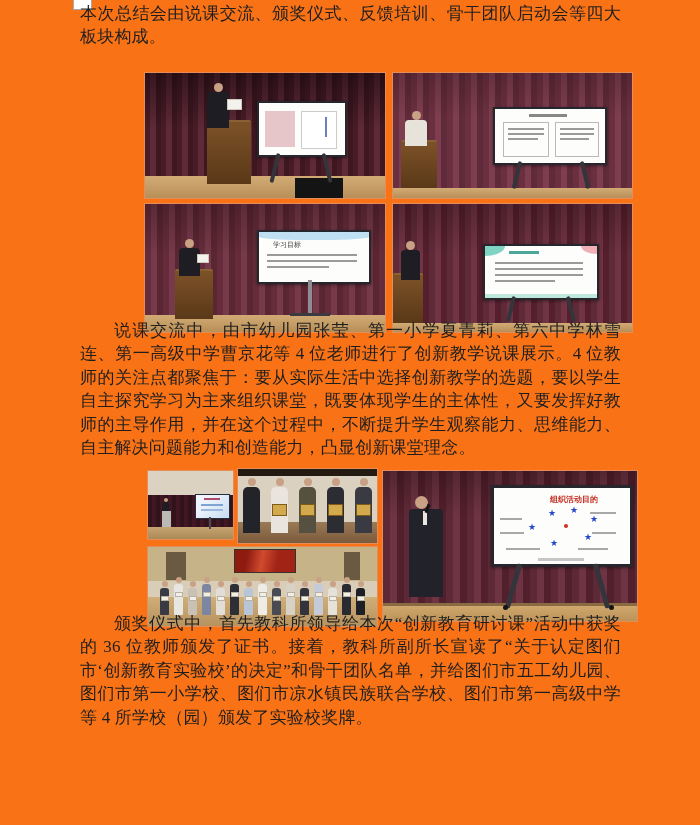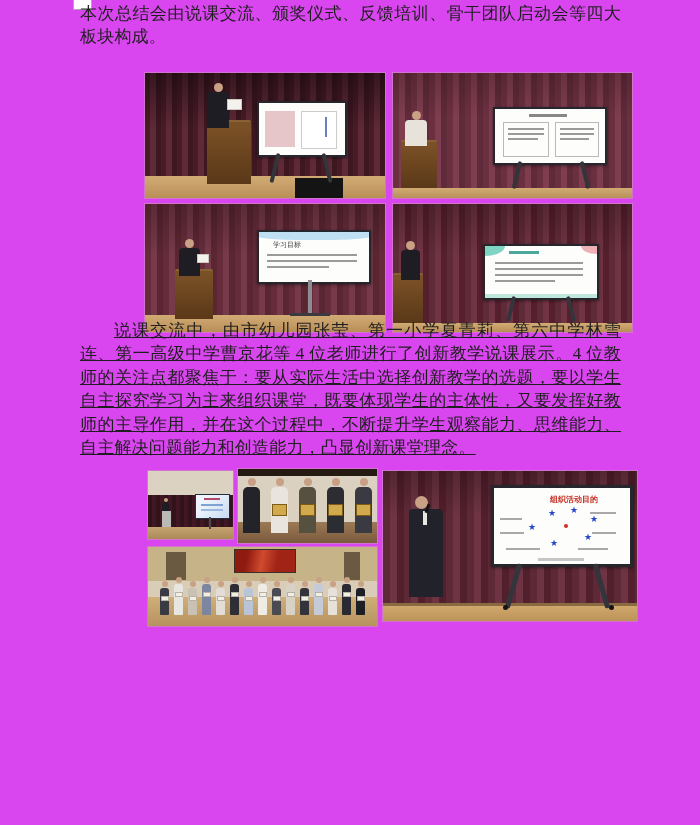--- a/index.html
+++ b/index.html
@@ -1,21 +1,21 @@
 <!DOCTYPE html>
 <html><head>
 <meta charset="utf-8">
 <style>
   html,body{margin:0;padding:0;background:#ffffff;}
-  .page{position:relative;width:700px;height:825px;background:#d946ef;overflow:hidden;
+  .page{position:relative;width:700px;height:825px;background:#f97316;overflow:hidden;
         font-family:"Liberation Serif","DejaVu Serif",serif;color:#1e1e1e;}
   
   .para{position:absolute;left:80px;width:541px;font-size:17px;line-height:23.4px;
         text-align:justify;text-justify:inter-character;letter-spacing:.2px;}
-  .para.ind{text-indent:2em;text-decoration:underline;}
+  .para.ind{text-indent:2em;}
   #p1{top:2px;}
   #p2{top:319px;}
   #p34{top:612px;}
   #p34 p{margin:0;text-indent:2em;text-align:justify;}
   .corner-mark{position:absolute;left:73px;top:-2px;width:17px;height:10px;
         border:1px solid #a9a9a9;background:#fff;}
   
   .photo{position:absolute;overflow:hidden;box-shadow:0 0 0 1px rgba(205,170,170,.45);}
   #photo1{left:105px;top:57px;width:240px;height:125px;}
   #photo2{left:353px;top:57px;width:239px;height:125px;}
@@ -277,15 +277,16 @@
       <div class="micro" style="left:84px;top:60px;width:30px;"></div>
       <div class="abs" style="left:44px;bottom:3px;width:46px;height:3px;background:#c6c6c6;"></div>
     </div>
     <div class="abs leg" style="left:128px;top:92px;height:46px;width:5px;transform:rotate(16deg);"></div>
     <div class="abs leg" style="left:216px;top:92px;height:46px;width:5px;transform:rotate(-16deg);"></div>
     <div class="abs caster" style="left:120px;top:134px;"></div>
     <div class="abs caster" style="left:226px;top:134px;"></div>
   </figure>
 
   <div id="p34" class="para">
+    <p>颁奖仪式中，首先教科所领导给本次“创新教育研讨课”活动中获奖的 36 位教师颁发了证书。接着，教科所副所长宣读了“关于认定图们市‘创新教育实验校’的决定”和骨干团队名单，并给图们市五工幼儿园、图们市第一小学校、图们市凉水镇民族联合学校、图们市第一高级中学等 4 所学校（园）颁发了实验校奖牌。</p>
   </div>
 
 </div>
 
 </body></html>

